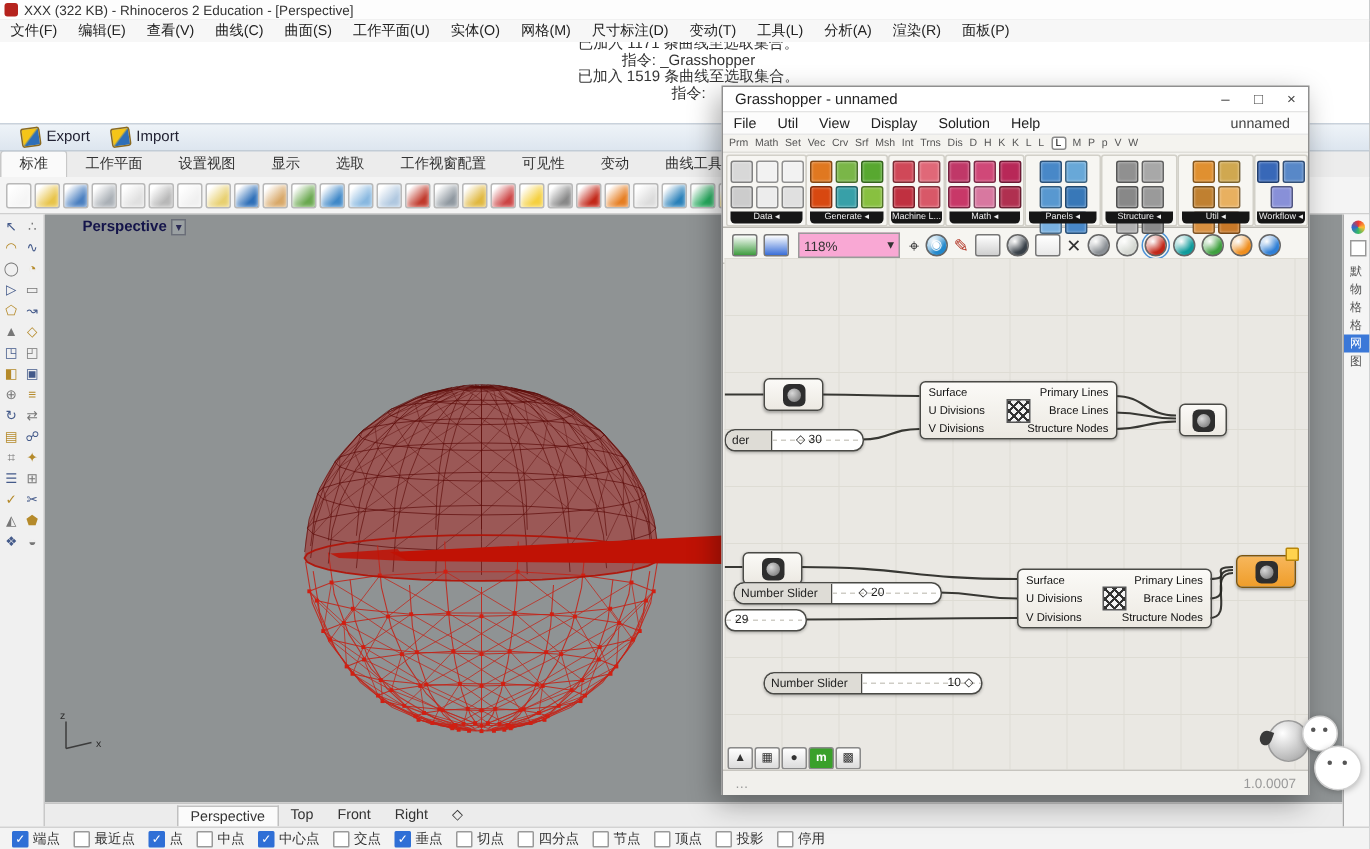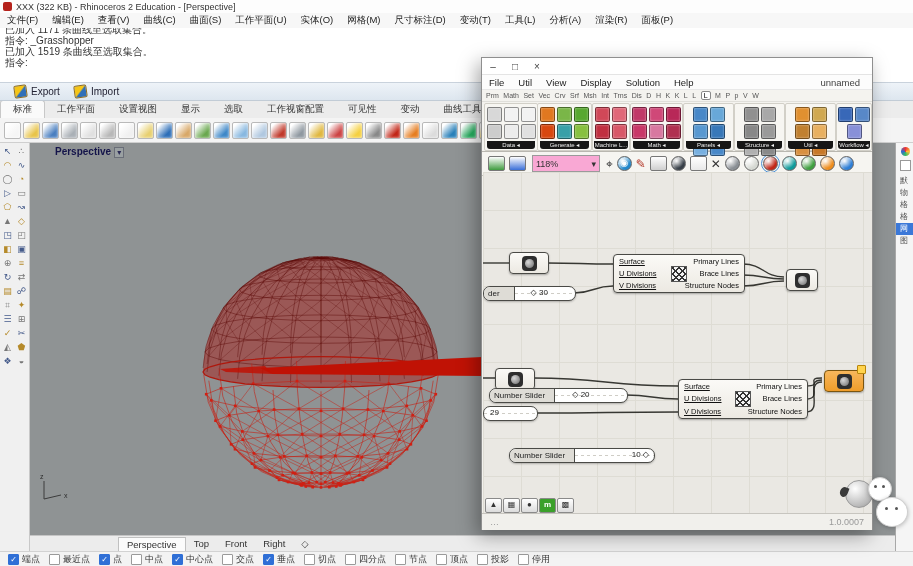--- a/index.html
+++ b/index.html
@@ -8,21 +8,21 @@
        -webkit-font-smoothing:antialiased;}
   .abs{position:absolute;}
   
   #titlebar{left:0;top:0;width:913px;height:13px;background:#fdfdfd;border-bottom:1px solid #d8d8d8;
             display:flex;align-items:center;font-size:9px;color:#333;}
   #app-icon{width:9px;height:9px;background:#b5231d;border-radius:2px;margin:0 4px 0 3px;}
   #menubar{left:0;top:13px;width:913px;height:15px;background:#f7f7f7;border-bottom:1px solid #e0e0e0;
            display:flex;align-items:center;}
   .menu-item{padding:0 7px;font-size:9.5px;color:#222;}
   #cmd{left:0;top:28px;width:913px;height:54px;background:#ffffff;overflow:hidden;padding-left:5px;box-sizing:border-box;}
-  .cmd-line{font-size:10px;line-height:11px;color:#333;white-space:nowrap;}
+  .cmd-line{font-size:10px;line-height:11px;color:#333;white-space:nowrap;text-align:center;}
   .cmd-clip{margin-top:-4px;}
   #iorow{left:0;top:82px;width:913px;height:17px;background:linear-gradient(#eef3f8,#dde6ef);
          border-top:1px solid #c9d2dc;border-bottom:1px solid #c2ccd6;display:flex;align-items:center;}
   .io-btn{display:flex;align-items:center;margin-left:14px;font-size:10px;color:#223;}
   .io-ico{width:11px;height:11px;margin-right:4px;background:linear-gradient(135deg,#f5c518 45%,#2e6fb8 55%);
           border:1px solid #8a6a20;border-radius:2px;transform:rotate(-8deg);}
   #tabrow{left:0;top:99px;width:913px;height:19px;background:#ececec;border-bottom:1px solid #d5d5d5;
           display:flex;align-items:flex-end;}
   .tb-tab{padding:2px 12px;font-size:9.5px;color:#333;}
   .tb-tab.active{background:#fafafa;border:1px solid #c8c8c8;border-bottom:none;border-radius:3px 3px 0 0;}
@@ -87,21 +87,21 @@
     background-color:#eae8e3;
     background-image:linear-gradient(#dedcd4 1px,transparent 1px),linear-gradient(90deg,#dedcd4 1px,transparent 1px);
     background-size:38px 38px;}
   #gh-status{position:absolute;left:0;top:455px;width:100%;height:17px;background:#f1f0ec;border-top:1px solid #c7c5bf;
              font-size:9px;color:#999;display:flex;align-items:center;box-sizing:border-box;padding:0 8px;}
   #gh-ver{margin-left:auto;}
   
   .ghc{position:absolute;background:linear-gradient(#fbfaf7,#ece9e2);border:1px solid #4a4a46;border-radius:4px;
        box-shadow:0 1px 2px rgba(0,0,0,.3);}
   .comp-row{display:flex;align-items:center;font-size:7.5px;color:#111;}
-  .comp-in{width:46%;padding-left:5px;white-space:nowrap;text-decoration:underline;}
+  .comp-in{width:46%;padding-left:5px;white-space:nowrap;}
   .comp-out{flex:1;text-align:right;padding-right:5px;white-space:nowrap;}
   .comp-ico{position:absolute;left:calc(50% - 8px);top:calc(50% - 8px);width:14px;height:14px;border:1px solid #555;
     background-color:#f3f3f3;
     background-image:repeating-linear-gradient(45deg,#333 0 1.5px,transparent 1.5px 4.5px),
                      repeating-linear-gradient(-45deg,#333 0 1.5px,transparent 1.5px 4.5px);}
   .param{display:flex;align-items:center;justify-content:center;}
   .param-glyph{width:15px;height:15px;background:#2e2e2e;border-radius:4px;position:relative;}
   .param-glyph:after{content:"";position:absolute;left:3px;top:3px;width:9px;height:9px;border-radius:50%;
        background:radial-gradient(circle at 35% 35%,#d8d8d8,#6a6a6a);}
   .sel-orange{background:linear-gradient(#f7b75c,#ef9d2a);border-color:#7a5510;}
@@ -798,20 +798,21 @@
         <span>投影</span>
       </span>
       <span class="os-item">
         <span class="os-box"></span>
         <span>停用</span>
       </span>
     </div>
 
   <div class="abs" id="gh">
     <div id="gh-title">
+      <span class="t">Grasshopper - unnamed</span>
       <span class="wbtn">–</span>
       <span class="wbtn">□</span>
       <span class="wbtn">×</span>
     </div>
     <div id="gh-menu">
       <span id="gh-menu-items" style="display:flex">
           <span class="gh-menu-item">File</span>
           <span class="gh-menu-item">Util</span>
           <span class="gh-menu-item">View</span>
           <span class="gh-menu-item">Display</span>

